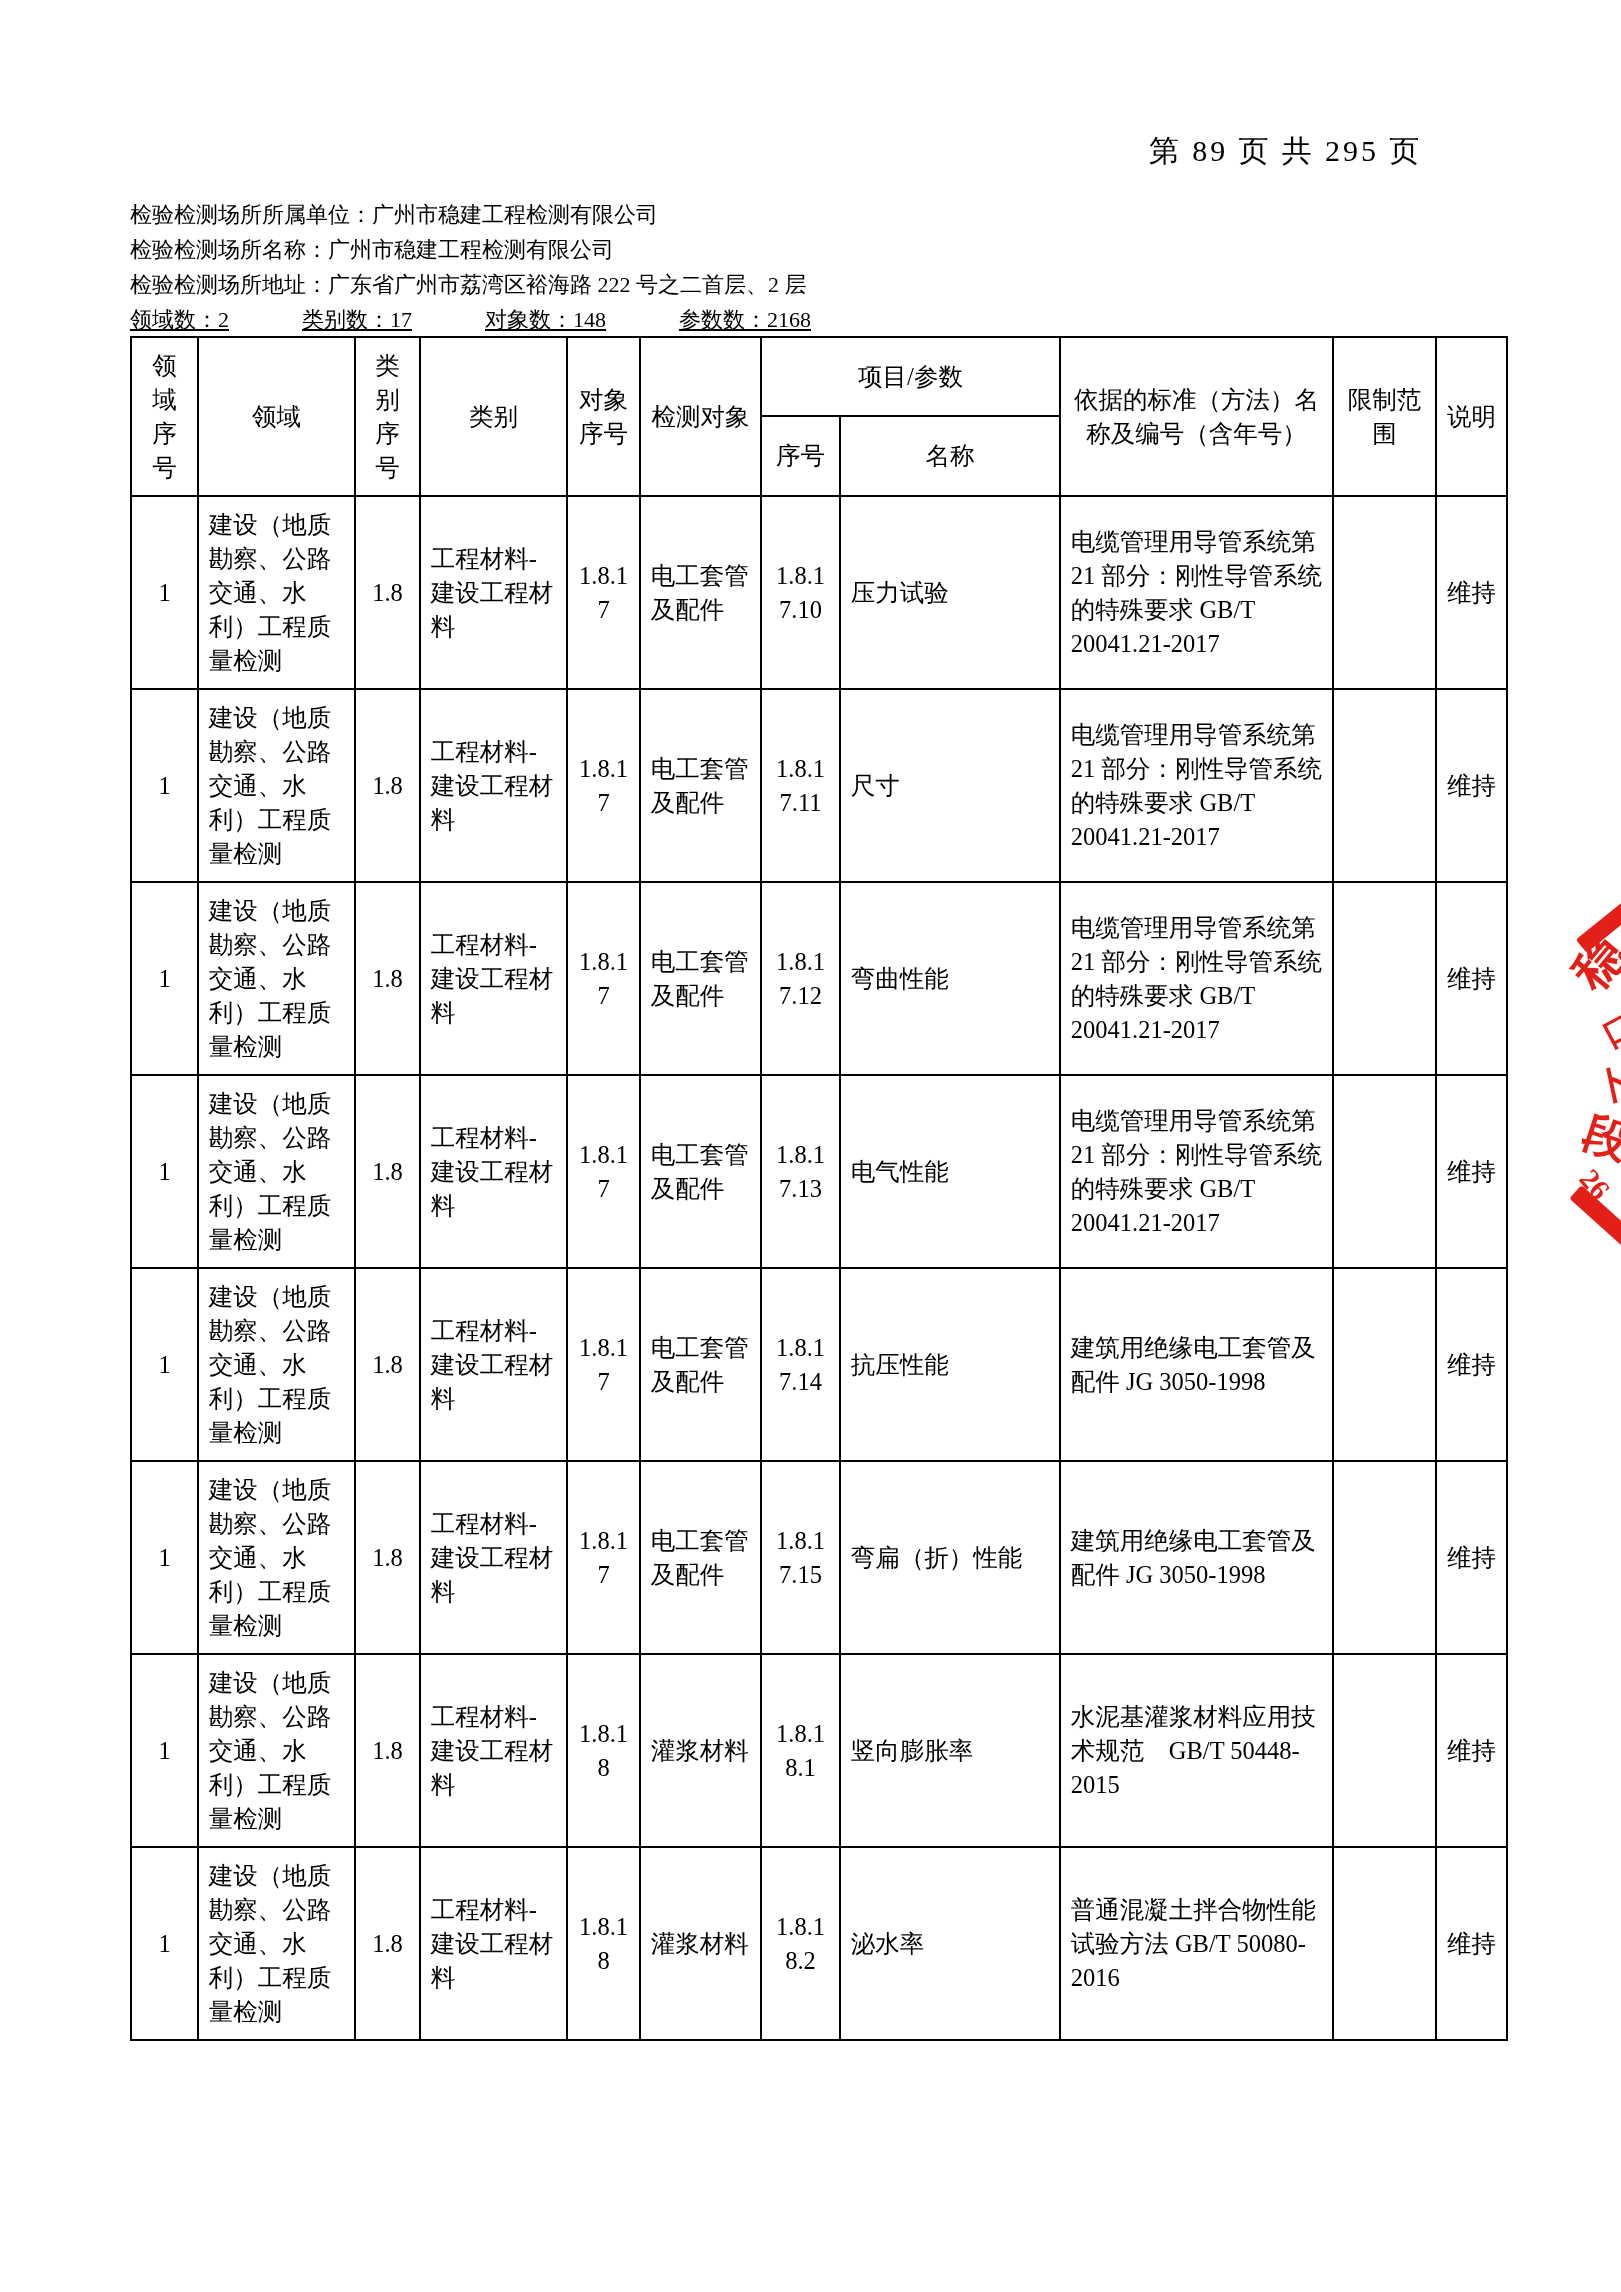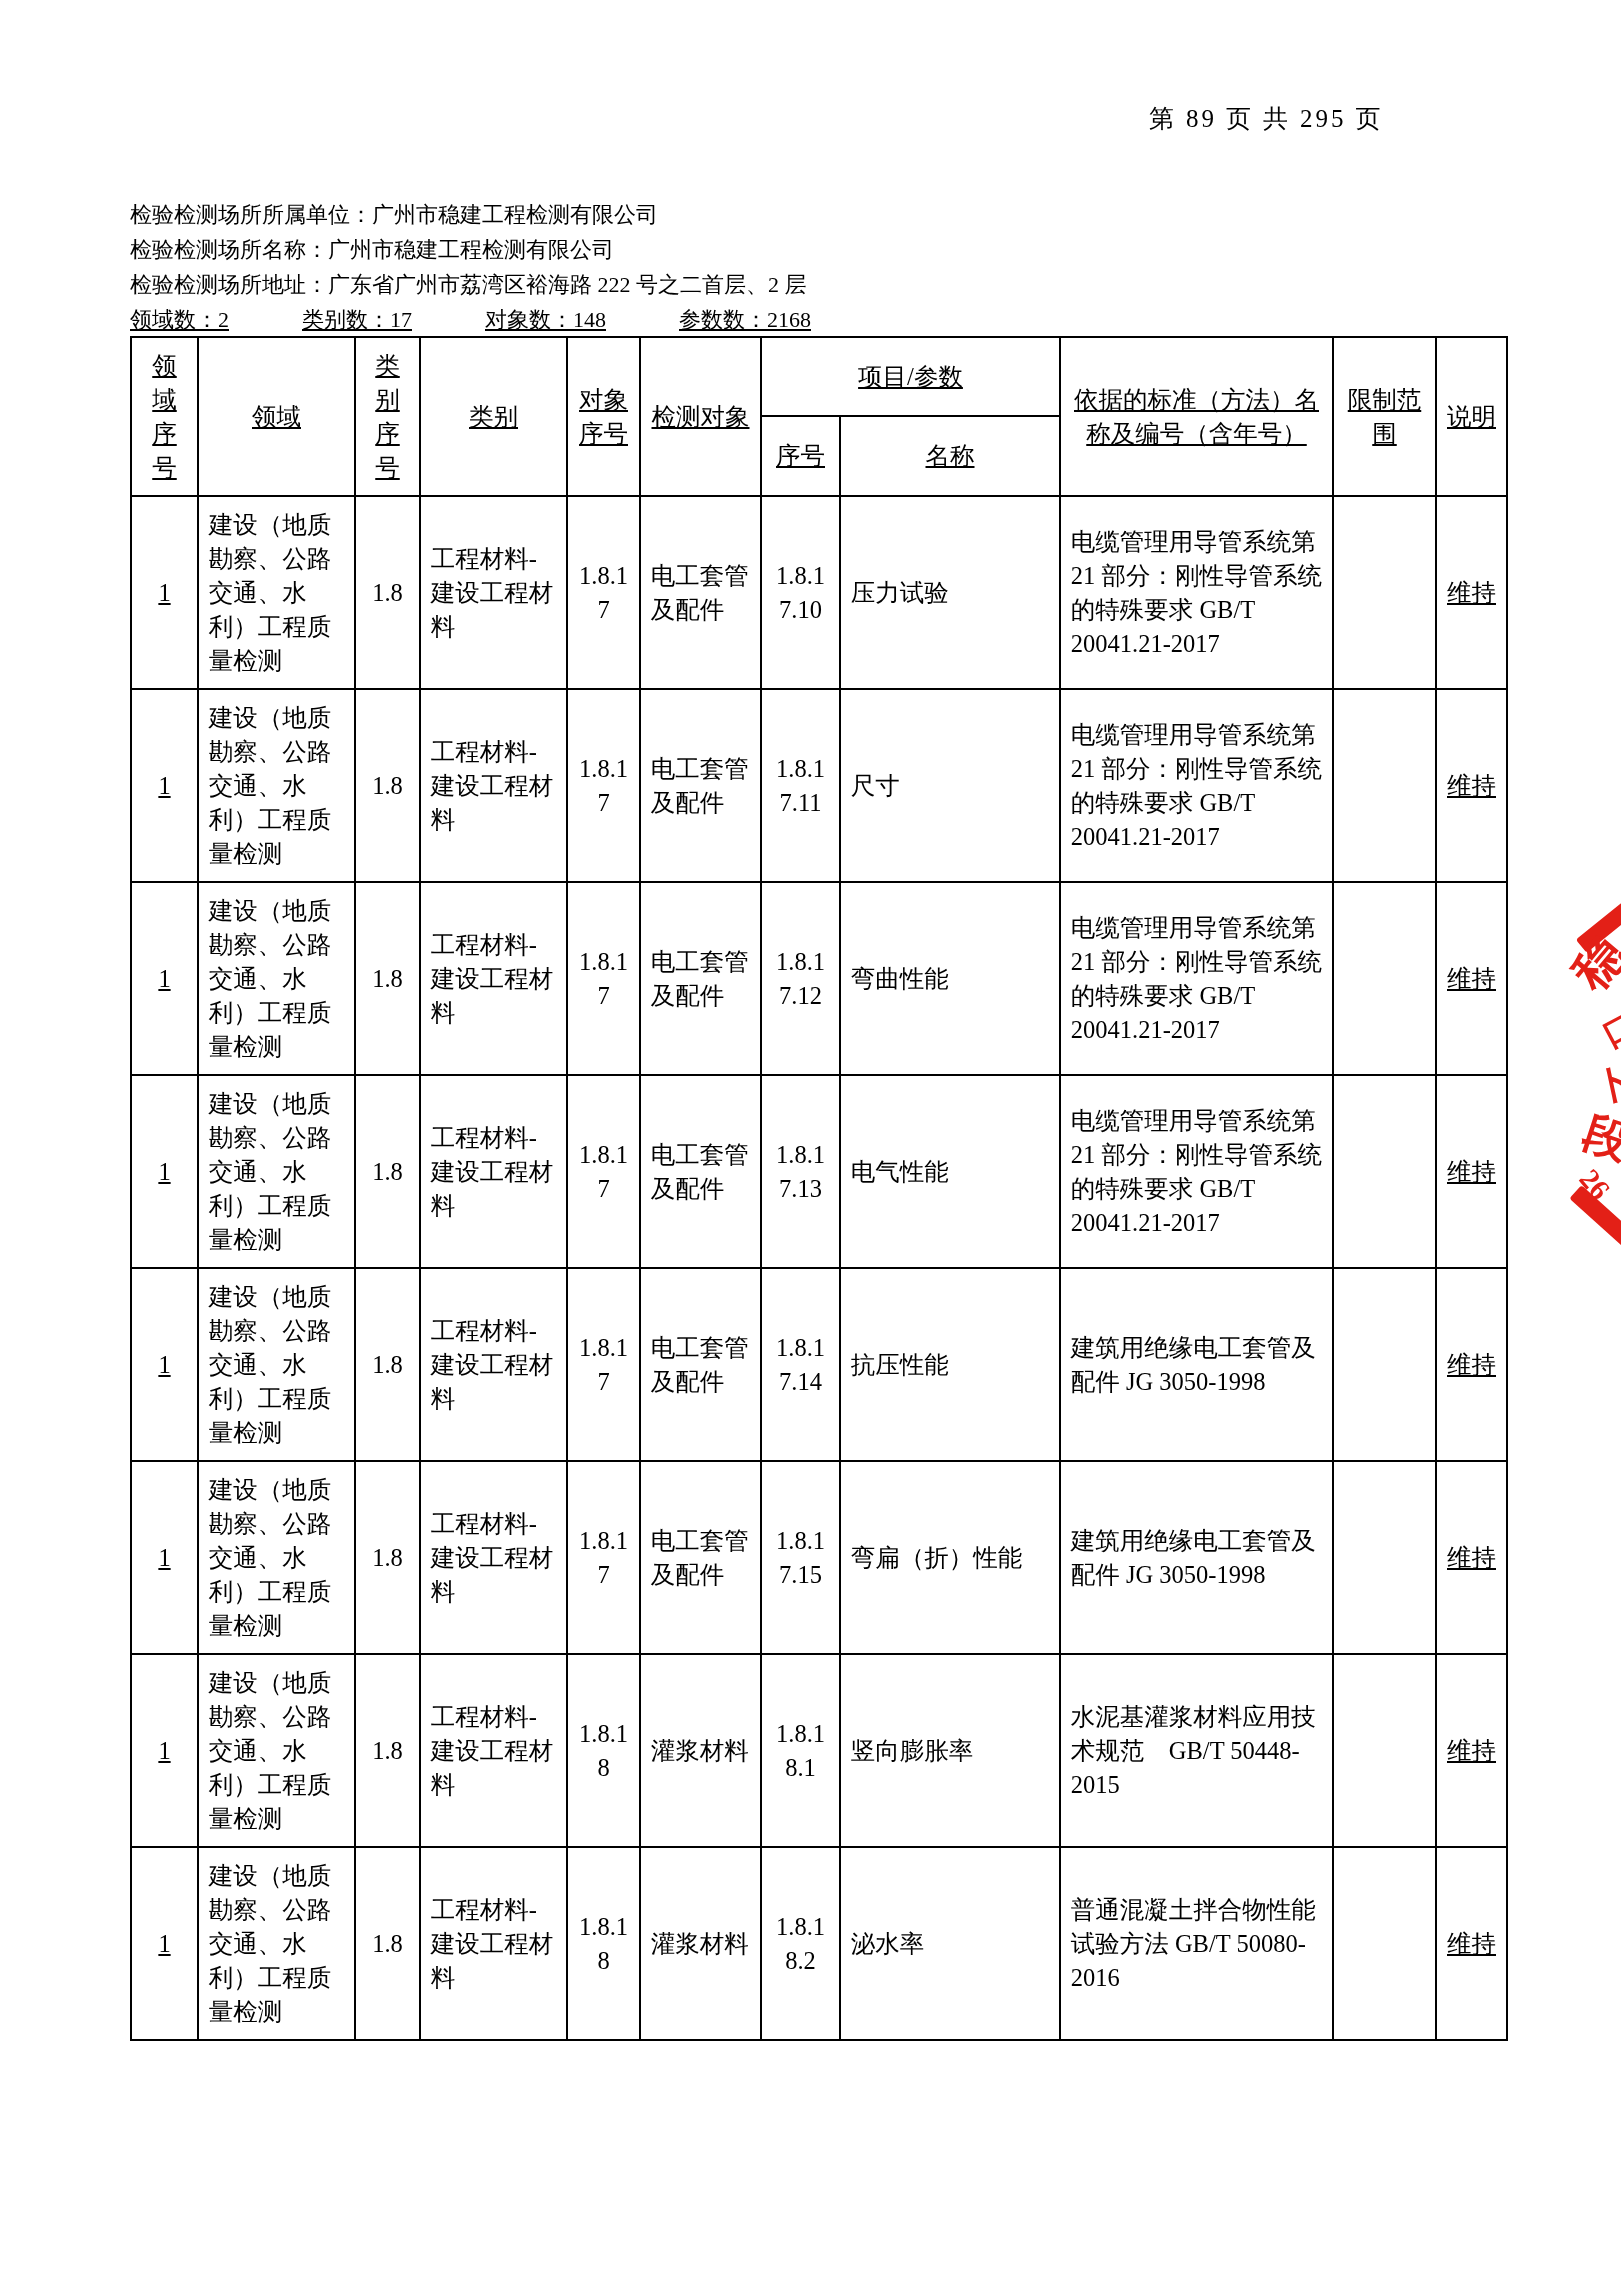--- a/index.html
+++ b/index.html
@@ -9,22 +9,22 @@
     height: 2293px;
     background: #ffffff;
     overflow: hidden;
     font-family: "Liberation Serif", "DejaVu Serif", serif;
     color: #000;
   }
 
   .page-number {
     position: absolute;
     left: 1149px;
-    top: 102px;
-    font-size: 25px;
+    top: 131px;
+    font-size: 30px;
     letter-spacing: 2.9px;
     white-space: nowrap;
   }
 
   .doc-header {
     position: absolute;
     left: 130px;
     top: 197px;
     width: 1176px;
     font-size: 22px;
@@ -49,21 +49,21 @@
     font-weight: normal;
     padding: 3.9px 9.8px;
     vertical-align: middle;
     line-height: 34px;
     overflow: hidden;
   }
   tr.hrow1 { height: 79px; }
   tr.hrow2 { height: 80px; }
   tr.drow  { height: 193px; }
 
-  .ctr { text-align: center; text-decoration: underline; }
+  .ctr { text-align: center; }
   .lft { text-align: left; }
   td.num { text-align: center; word-break: break-all; padding: 3.9px 8.8px; }
   td.domain-cell { line-height: 35px; padding: 3.9px 10.8px; border-radius: 23px; }
   td.category-cell { line-height: 35px; padding: 3.9px 11.8px; }
   td.object-cell { line-height: 35px; padding: 3.9px 13.7px; }
   td.name-cell { padding: 3.9px 11.8px; }
   td.standard-cell { line-height: 38px; padding: 3.9px 11.8px; }
 
   
   .stamp-el {

